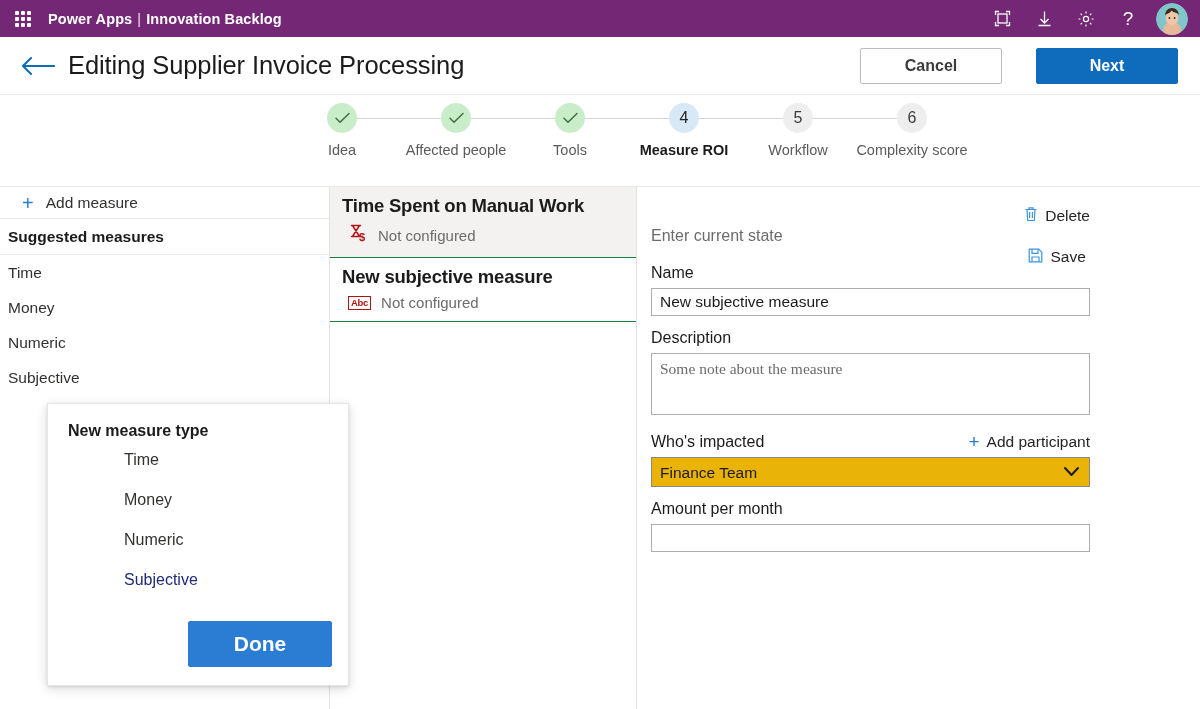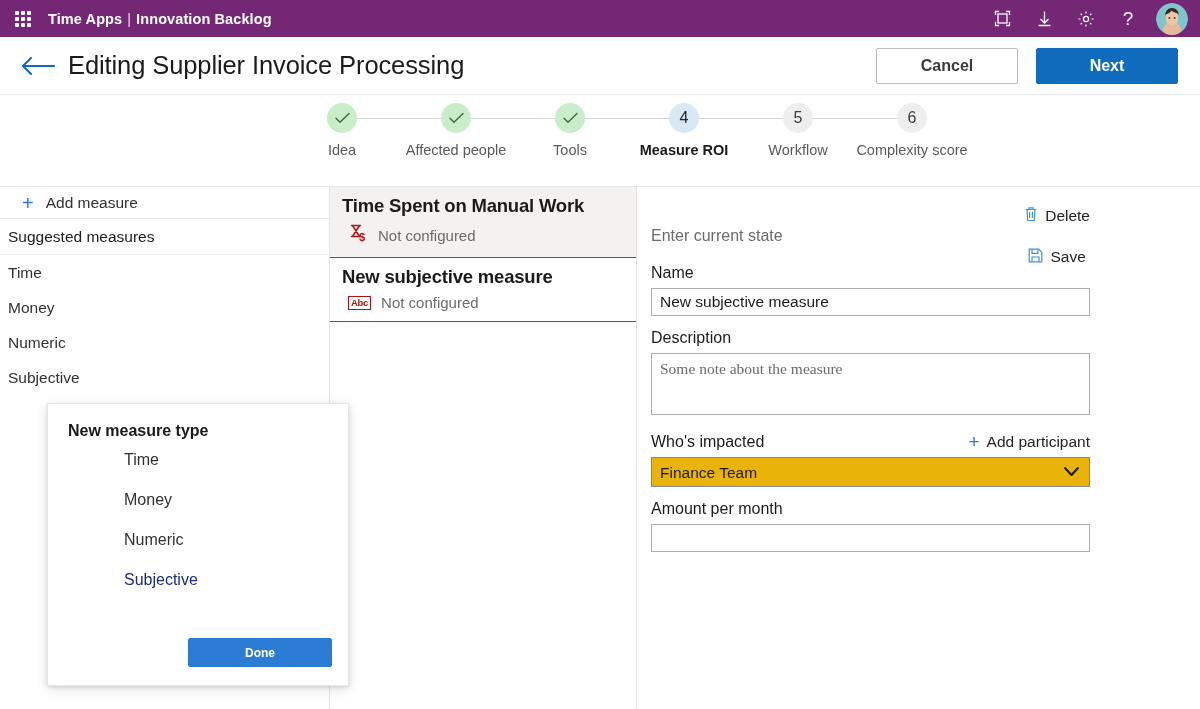--- a/index.html
+++ b/index.html
@@ -33,21 +33,21 @@
   .cmdbar {
     height: 58px; display: flex; align-items: center; padding: 0 22px 0 18px;
     border-bottom: 1px solid #e8e8e8; background: #fff;
   }
   .back-arrow { width: 40px; height: 40px; display: flex; align-items: center;
     justify-content: center; cursor: pointer; flex: 0 0 40px; }
   .page-title {
     font-size: 25.5px; color: #1b1b1b; margin-left: 10px; white-space: nowrap;
     letter-spacing: -.1px;
   }
-  .cmd-actions { margin-left: auto; display: flex; align-items: center; gap: 18px; justify-content: space-between; }
+  .cmd-actions { margin-left: auto; display: flex; align-items: center; gap: 34px; justify-content: space-between; }
   .btn {
     font-family: "Liberation Sans", sans-serif;
     font-size: 16px; font-weight: bold; cursor: pointer;
     border-radius: 2px; display: flex; align-items: center; justify-content: center;
   }
   .btn-cancel { width: 142px; height: 36px; background: #fff; color: #3b3b3b;
     border: 1px solid #bcbcbc; }
   .btn-next { width: 142px; height: 36px; background: #0f6cbd; color: #fff; border: 1px solid #0f6cbd; }
 
   
@@ -75,21 +75,21 @@
   .col-left { width: 330px; border-right: 1px solid #e3e3e3; position: relative; }
   .col-mid { width: 307px; border-right: 1px solid #e3e3e3; position: relative; }
   .col-right { flex: 1; position: relative; }
 
   
   .add-measure { display: flex; align-items: center; height: 32px; padding-left: 22px;
      border-bottom: 1px solid #e8e8e8; cursor: pointer; gap: 12px; }
   .plus { color: #2b7cd3; font-size: 20px; line-height: 1; font-weight: 300; }
   .add-measure-label { font-size: 15.5px; color: #323130; }
   .suggested-head { height: 36px; display: flex; align-items: center; padding-left: 8px;
-    font-size: 15.5px; font-weight: normal; color: #1b1b1b; border-bottom: 1px solid #ececec; }
+    font-size: 15.5px; font-weight: bold; color: #1b1b1b; border-bottom: 1px solid #ececec; }
   .left-item { height: 35px; display: flex; align-items: center; padding-left: 8px;
     font-size: 15.5px; color: #323130; cursor: pointer; }
 
   
   .m-card { border-bottom: 1px solid #15803d; padding: 8px 12px 10px 12px; cursor: pointer; }
   .m-card.selected { background: #f3f2f1; }
   .m-title { font-size: 18.5px; color: #1b1b1b; font-weight: bold; letter-spacing: -.2px;
     white-space: nowrap; }
   .m-sub { display: flex; align-items: center; gap: 10px; margin-top: 6px; padding-left: 6px; }
   .m-sub-text { font-size: 15px; color: #6b6b6b; }
@@ -129,40 +129,40 @@
   .flyout {
     position: absolute; left: 47px; top: 216px; width: 302px; height: 283px;
     background: #fff; border: 1px solid #e6e6e6;
     box-shadow: 0 3px 11px rgba(0,0,0,.14), 0 1px 3px rgba(0,0,0,.10);
     z-index: 20;
   }
   .fly-title { font-size: 16px; font-weight: bold; color: #1b1b1b; padding: 18px 0 0 20px; }
   .fly-opt { font-size: 16px; color: #323130; padding: 11px 0 11px 76px; cursor: pointer; }
   .fly-opt.sel-opt { color: #1f2a79; }
   .fly-footer { position: absolute; right: 16px; bottom: 18px; }
-  .btn-done { width: 144px; height: 29px; background: #2b7cd3; color: #fff;
-    border: 1px solid #2b7cd3; font-size: 12px; }
+  .btn-done { width: 144px; height: 46px; background: #2b7cd3; color: #fff;
+    border: 1px solid #2b7cd3; font-size: 21px; }
 </style>
 </head>
 <body>
 
 <div class="suite-bar">
   <div class="waffle">
     <i></i>
       <i></i>
       <i></i>
       <i></i>
       <i></i>
       <i></i>
       <i></i>
       <i></i>
       <i></i>
   </div>
   <div class="brand">
-    <span>Time Apps</span><span class="sep">|</span><span>Innovation Backlog</span>
+    <span>Power Apps</span><span class="sep">|</span><span>Innovation Backlog</span>
   </div>
   <div class="suite-right">
     <div class="sbtn">
       <svg width="17" height="17" viewBox="0 0 17 17" fill="none" stroke="#fff" stroke-width="1.3">
         <path d="M1.5 5V1.5H5M12 1.5h3.5V5M15.5 12v3.5H12M5 15.5H1.5V12"></path>
         <rect x="4" y="4" width="9" height="9"></rect>
       </svg>
     </div>
     <div class="sbtn">
       <svg width="17" height="17" viewBox="0 0 17 17" fill="none" stroke="#fff" stroke-width="1.3">

